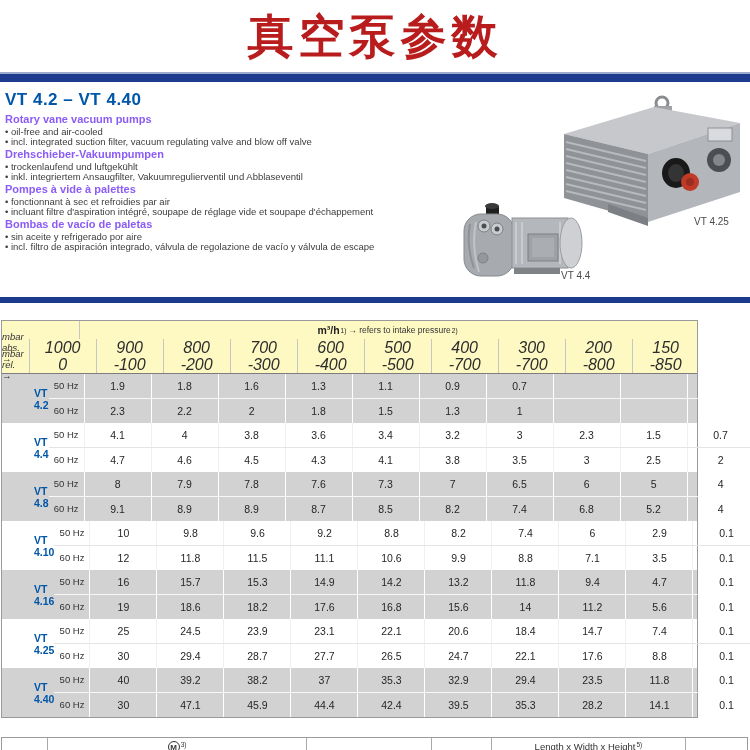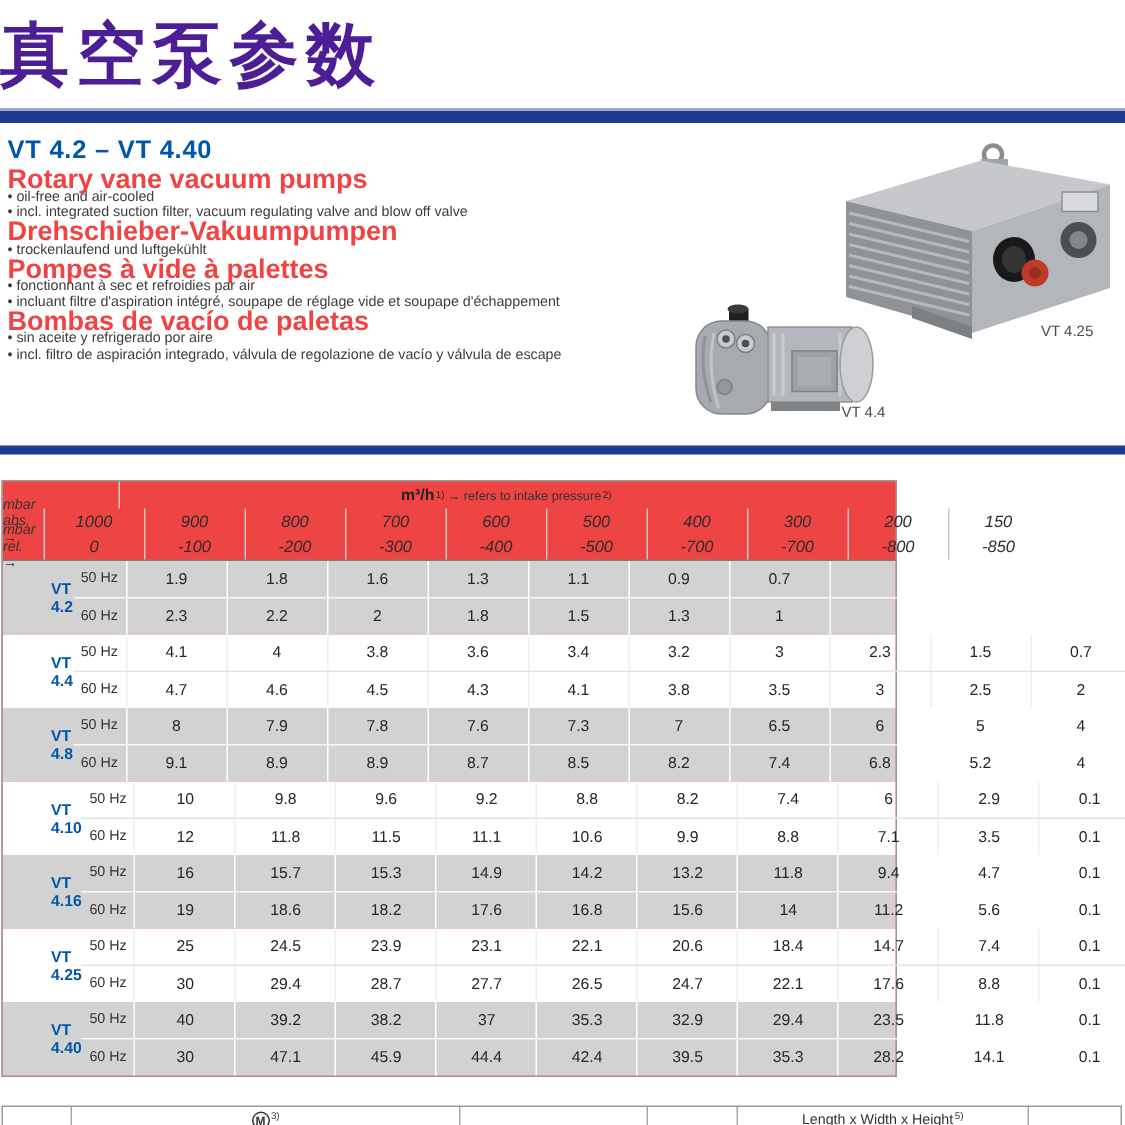--- a/index.html
+++ b/index.html
@@ -1,58 +1,58 @@
 <!DOCTYPE html>
 <html><head>
 <meta charset="utf-8">
 <style>
   * { margin:0; padding:0; box-sizing:border-box; }
   html,body { width:750px; height:750px; background:#fff; overflow:hidden;
               font-family:"Liberation Sans", sans-serif; }
   .stage { position:absolute; top:0; left:0; width:750px; height:750px; background:#fff; }
 
-  .page-title { position:absolute; top:6px; left:0; width:100%; text-align:left;
+  .page-title { position:absolute; top:6px; left:0; width:100%; text-align:center;
     font-family:"DejaVu Serif", serif; font-weight:bold; font-size:46px;
-    letter-spacing:5px; color:#4c1d95; }
+    letter-spacing:5px; color:#b91c1c; }
 
   .blue-rule1 { position:absolute; left:0; top:72px; width:750px; height:10px;
     background:#1c3b8e; border-top:2px solid #9aabce; }
   .blue-rule2 { position:absolute; left:0; top:297px; width:750px; height:6px;
     background:#1c3b8e; }
 
   .model-range { position:absolute; left:5px; top:90px; font-size:17px; font-weight:bold;
     color:#0056a8; letter-spacing:0.5px; }
 
   .descs { position:absolute; left:5px; top:112px; width:452px; }
-  .desc-h { font-size:18px; font-weight:bold; color:#ef4444; line-height:13.5px; margin-top:1px; }
+  .desc-h { font-size:11px; font-weight:bold; color:#8b5cf6; line-height:13.5px; margin-top:1px; }
   .desc-b { font-size:9.5px; color:#3c3c3c; line-height:10.3px; }
 
   .pump-label { position:absolute; font-size:10px; color:#4a4a4a; }
   #lbl-vt425 { left:694px; top:216px; }
   #lbl-vt44  { left:561px; top:270px; }
   .pump-img { position:absolute; }
   #pump-big   { left:556px; top:94px; }
   #pump-small { left:456px; top:198px; }
 
   
-  .table1 { position:absolute; left:1px; top:320px; width:597px;
-    border:1px solid #9a9a9a; background:#ef4444; }
+  .table1 { position:absolute; left:1px; top:320px; width:697px;
+    border:1px solid #9a9a9a; background:#fef9c3; }
   .thead { border-bottom:1px solid #7d7d7d; }
   .hrowA { display:flex; height:18px; }
   .hrowA .spacer { width:77px; }
   .hrowA .unitwrap { flex:1; display:flex; align-items:center; justify-content:center;
     border-left:1px solid #c6c6c6; color:#222; }
   .unit { font-weight:bold; font-size:10.5px; }
   .unitwrap sup { font-size:6.5px; margin:0 2px 0 1px; }
   .unit-note { font-size:8.5px; color:#333; }
   .hrow { display:flex; height:17px; }
   .hlabel { width:77px; display:flex; align-items:center; justify-content:flex-end;
     padding-right:5px; font-style:italic; font-size:9.5px; color:#333; }
   .hcell { width:67px; display:flex; align-items:center; justify-content:center;
-    font-style:italic; font-size:11px; color:#2d2d2d; border-left:1px solid #c6c6c6; }
+    font-style:italic; font-size:16px; color:#2d2d2d; border-left:1px solid #c6c6c6; }
 
   .group { display:flex; height:49px; }
   .group.gray { background:#d2d2d2; }
   .group.white { background:#ffffff; }
   .model-name { width:42px; display:flex; align-items:center; padding-left:4px;
     font-size:10.5px; font-weight:bold; color:#0056a8;margin-left:28px; }
   .rowsbox { width:705px; display:flex; flex-direction:column; }
   .trow { display:flex; height:24.5px; }
   .trow.first { border-bottom:1px solid #e4e4e4; }
   .gray .trow.first { border-bottom:1px solid rgba(255,255,255,0.85); }
@@ -88,20 +88,21 @@
 
   <div class="descs">
       <div class="desc-block">
         <div class="desc-h">Rotary vane vacuum pumps</div>
         <div class="desc-b">• oil-free and air-cooled</div>
         <div class="desc-b">• incl. integrated suction filter, vacuum regulating valve and blow off valve</div>
       </div>
       <div class="desc-block">
         <div class="desc-h">Drehschieber-Vakuumpumpen</div>
         <div class="desc-b">• trockenlaufend und luftgekühlt</div>
+        <div class="desc-b">• inkl. integriertem Ansaugfilter, Vakuumregulierventil und Abblaseventil</div>
       </div>
       <div class="desc-block">
         <div class="desc-h">Pompes à vide à palettes</div>
         <div class="desc-b">• fonctionnant à sec et refroidies par air</div>
         <div class="desc-b">• incluant filtre d'aspiration intégré, soupape de réglage vide et soupape d'échappement</div>
       </div>
       <div class="desc-block">
         <div class="desc-h">Bombas de vacío de paletas</div>
         <div class="desc-b">• sin aceite y refrigerado por aire</div>
         <div class="desc-b">• incl. filtro de aspiración integrado, válvula de regolazione de vacío y válvula de escape</div>

